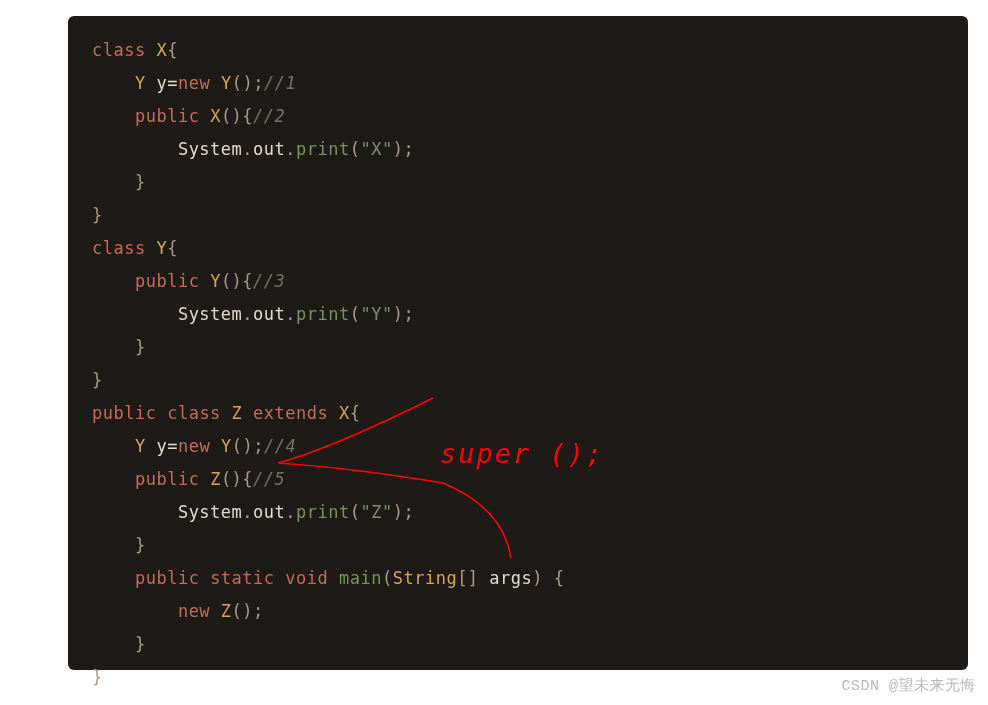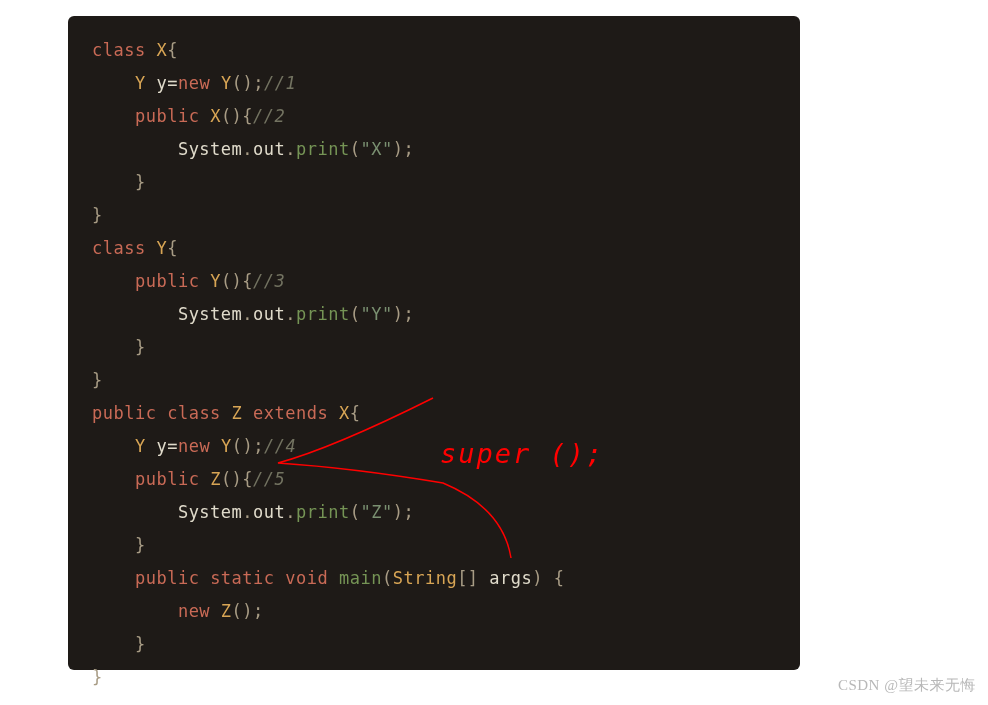--- a/index.html
+++ b/index.html
@@ -11,21 +11,21 @@
       background: #ffffff;
       width: 988px;
       height: 705px;
       font-family: "Consolas", "Monaco", monospace;
       position: relative;
     }
     .code-container {
       position: absolute;
       left: 68px;
       top: 16px;
-      width: 732px;
+      width: 900px;
       height: 654px;
       background: #1e1a17;
       border-radius: 6px;
       padding: 18px 24px;
     }
     pre {
       font-family: "Consolas", "Monaco", monospace;
       font-size: 17px;
       line-height: 33px;
       letter-spacing: 0.5px;
@@ -57,21 +57,21 @@
       left: 273px;
       top: 393px;
       pointer-events: none;
     }
     .watermark {
       position: absolute;
       right: 12px;
       bottom: 10px;
       color: #b8b8b8;
       font-size: 15px;
-      font-family: Liberation Serif, serif;
+      font-family: Liberation Mono, monospace;
       letter-spacing: 0.5px;
     }
   </style>
 </head>
 <body>
 
 <div class="code-container">
 <pre><span class="kw">class</span> <span class="cls">X</span><span class="punct">{</span>
 <span>    </span><span class="type">Y</span> <span class="varname">y</span><span class="op">=</span><span class="kw">new</span> <span class="cls">Y</span><span class="punct">()</span><span class="punct">;</span><span class="comment">//1</span>
 <span>    </span><span class="kw">public</span> <span class="cls">X</span><span class="punct">()</span><span class="punct">{</span><span class="comment">//2</span>

